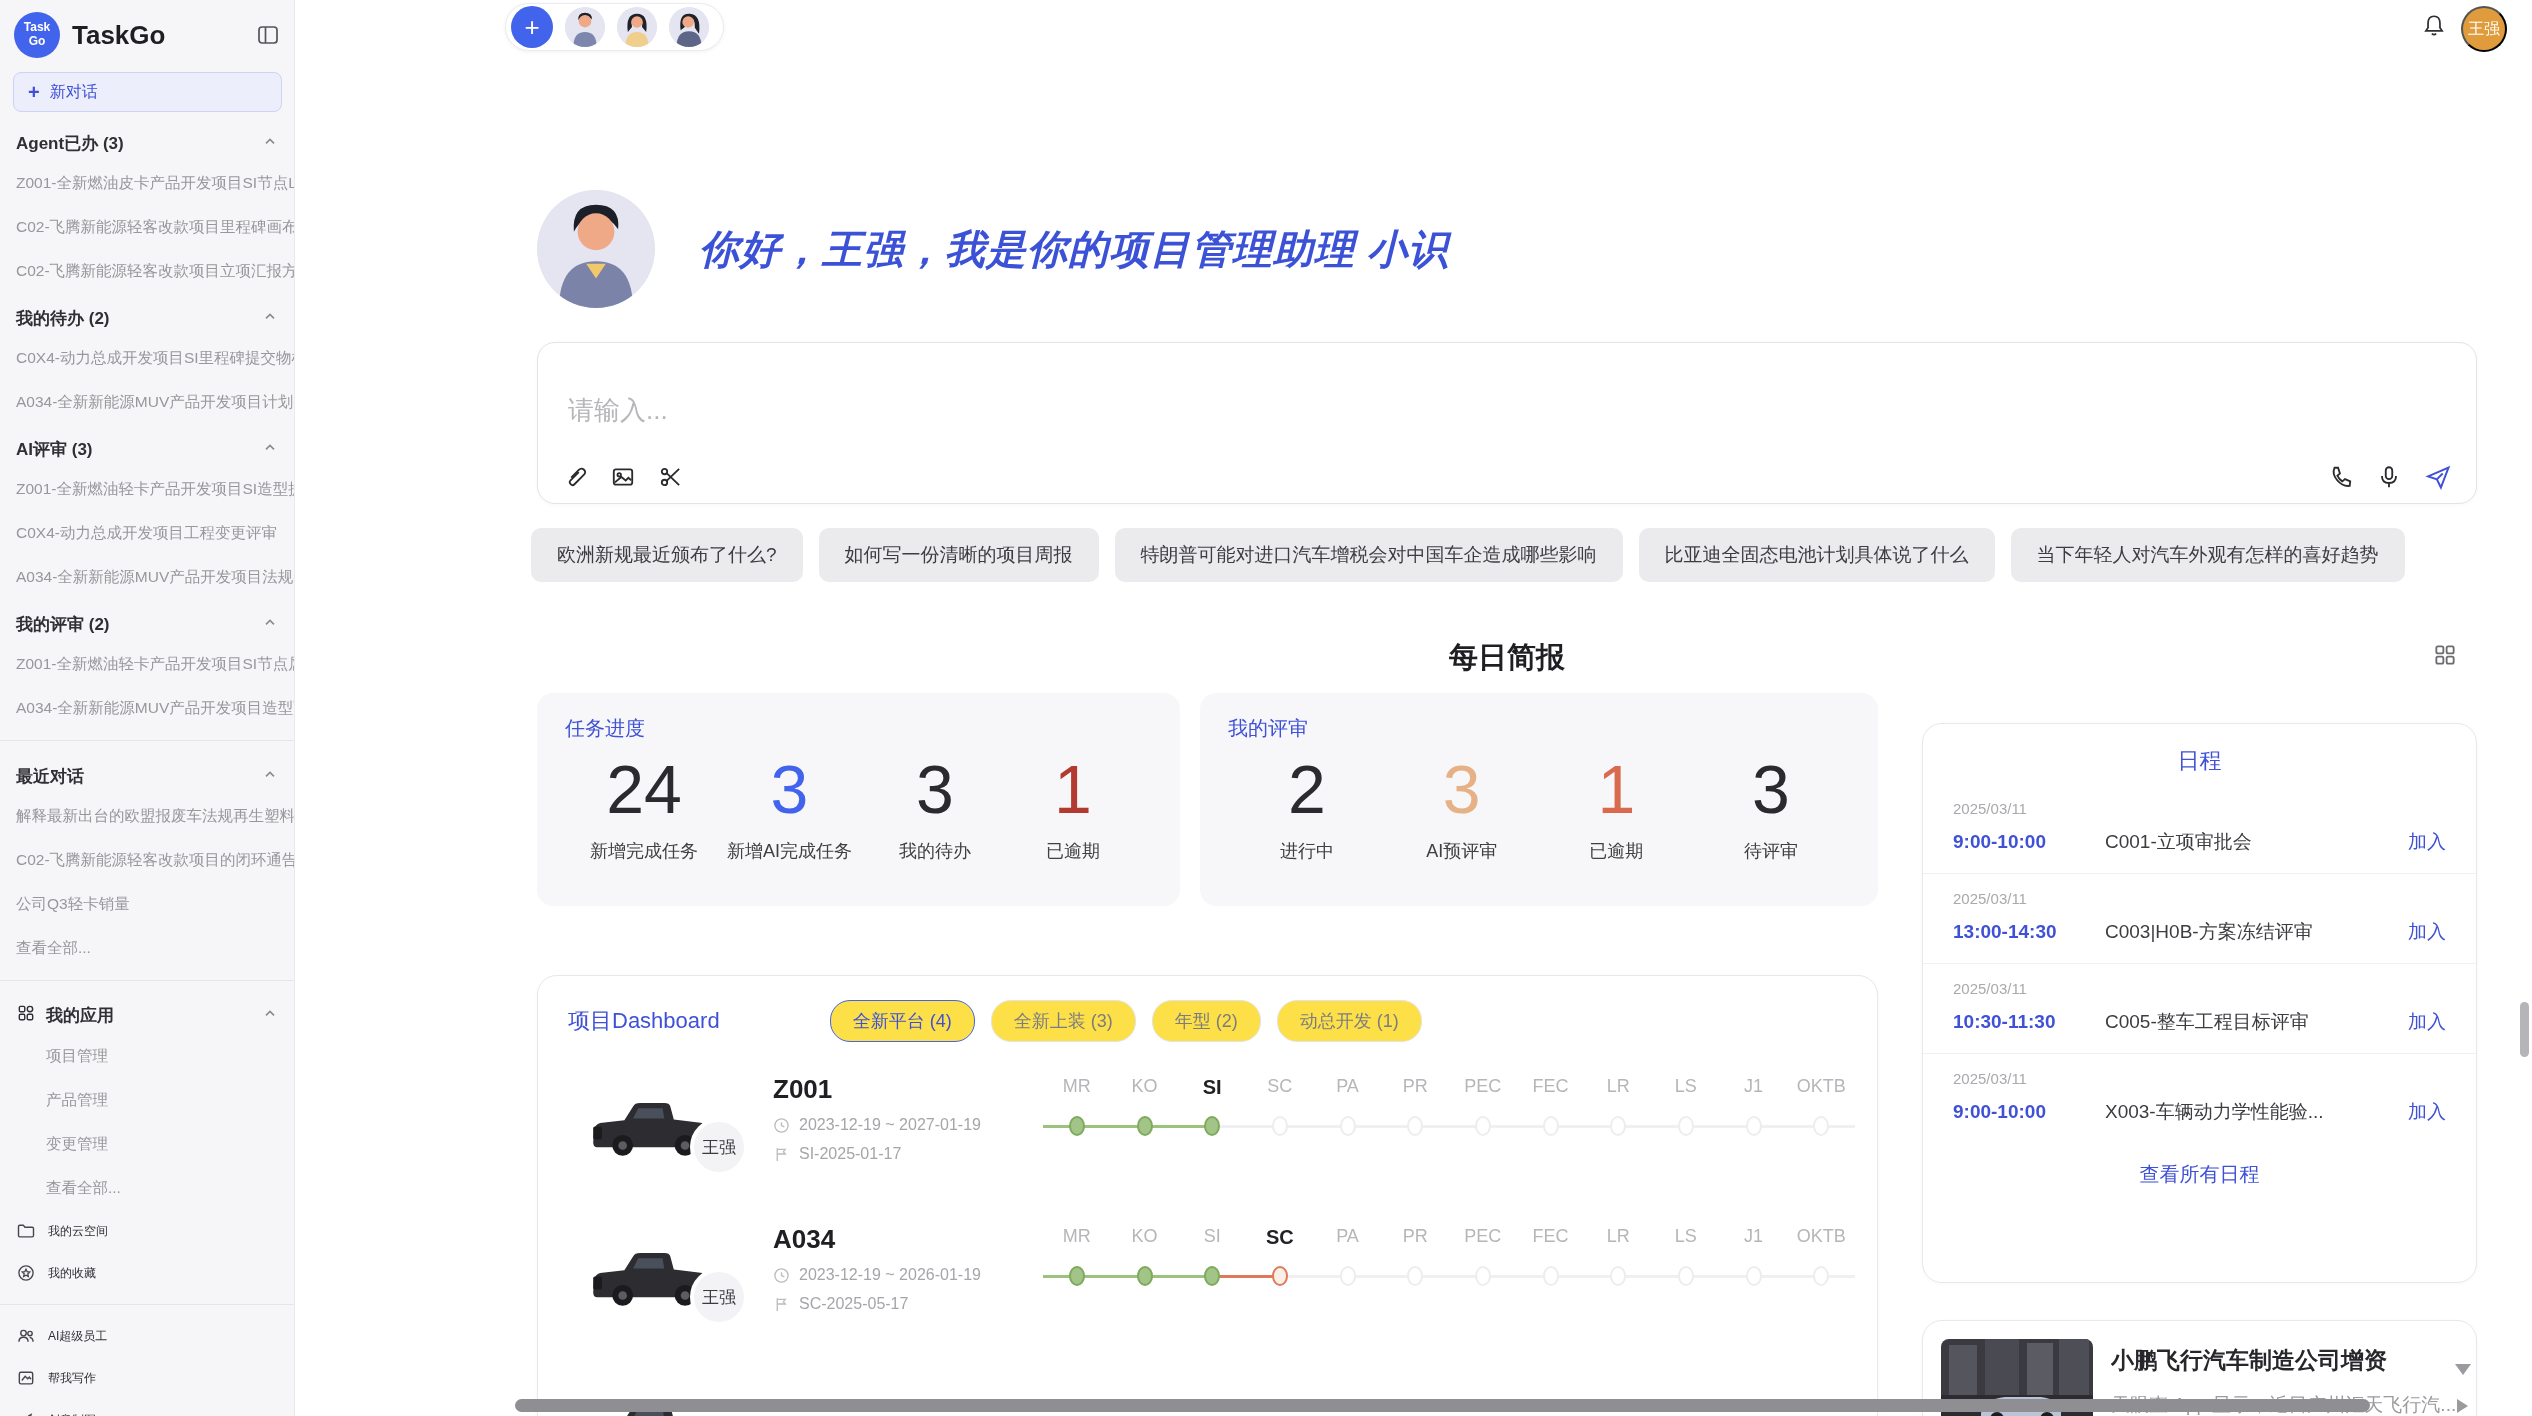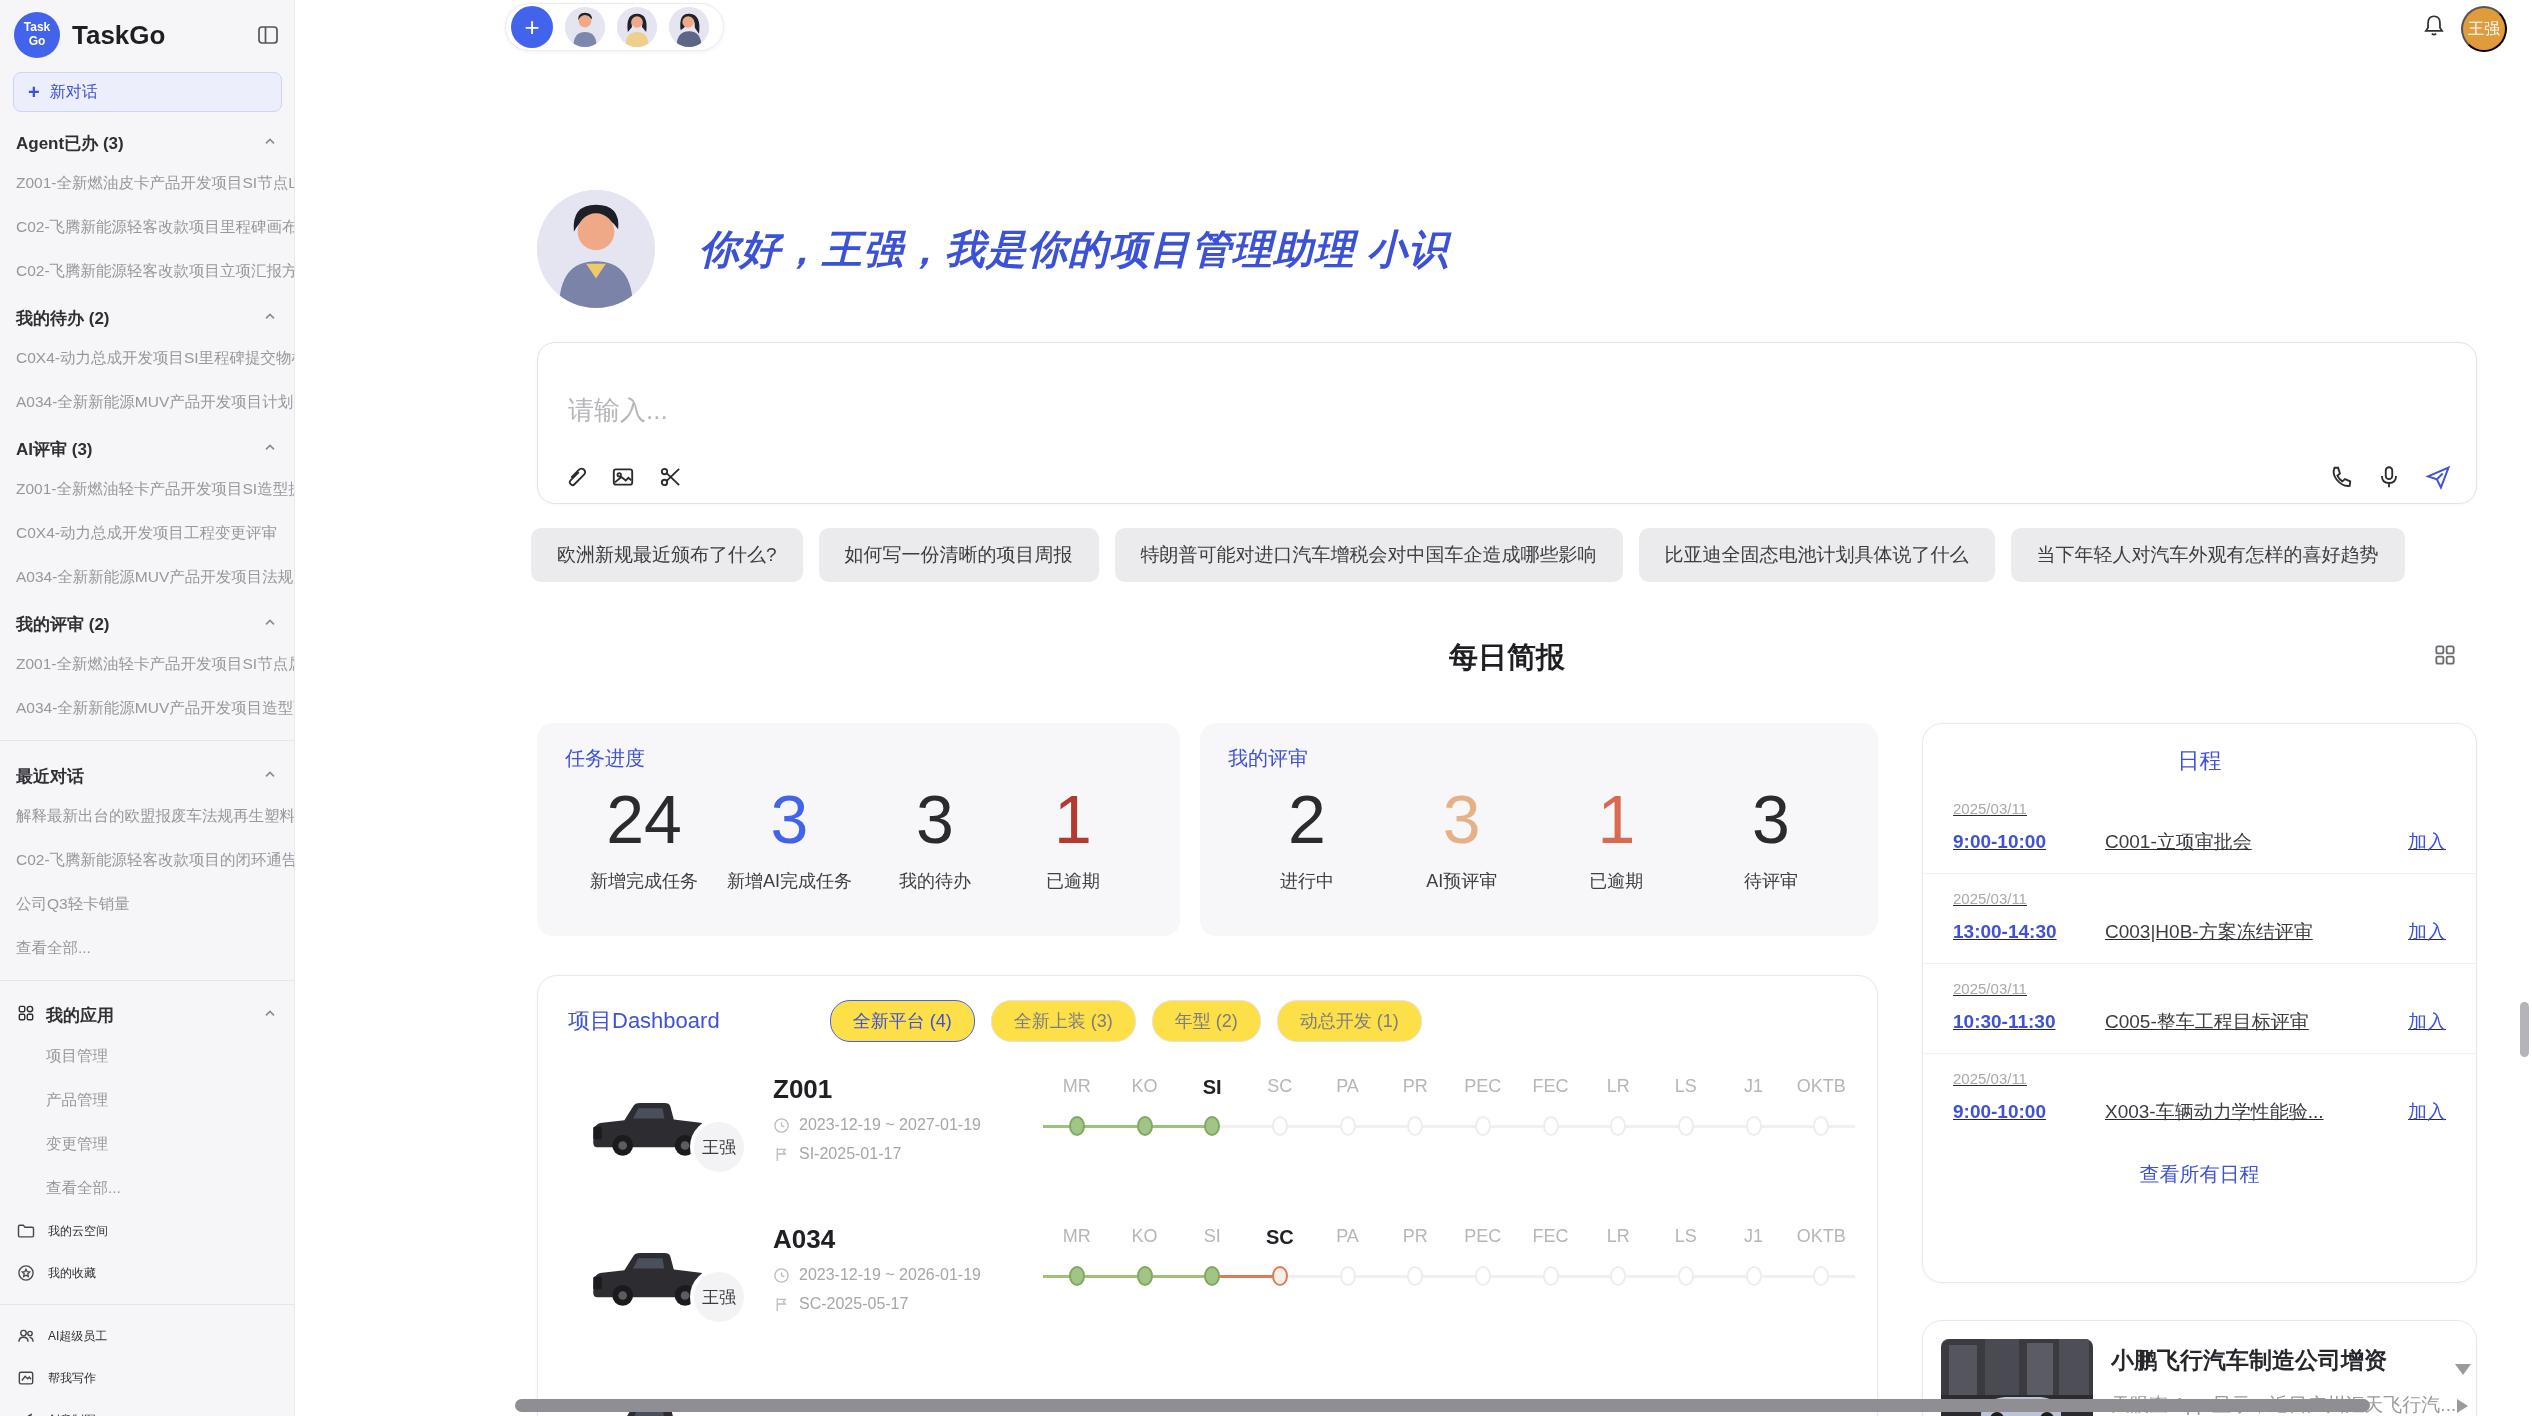--- a/index.html
+++ b/index.html
@@ -70,21 +70,21 @@
   .spacer { flex:1; }
 
   .chips { position:absolute; left:236px; top:528px; width:1940px; display:flex; gap:16px; }
   .chip { background:#ebebee; border:none; border-radius:10px; padding:14px 26px;
     font-size:19px; color:#3c3c41; cursor:pointer; white-space:nowrap; font-family:inherit; }
 
   .briefing-title { position:absolute; left:242px; top:638px; width:1940px;
     text-align:center; font-size:29px; font-weight:700; color:#1f1f23; }
   .briefing-grid { position:absolute; left:2137px; top:642px; color:#6b6b71; background:none; border:none; cursor:pointer; }
 
-  .stat-card { position:absolute; top:723px; height:213px; background:#f7f7f9; border-radius:16px; }
+  .stat-card { position:absolute; top:693px; height:213px; background:#f7f7f9; border-radius:16px; }
   .stat-card.task { left:242px; width:643px; }
   .stat-card.review { left:905px; width:678px; }
   .stat-title { padding:22px 28px 0 28px; font-size:20px; color:#3f51d6; }
   .stat-row { display:flex; justify-content:space-between; padding:12px 52px 0 52px; }
   .stat-col { display:flex; flex-direction:column; align-items:center; min-width:110px; }
   .stat-value { font-size:68px; font-weight:500; color:#2b2b2f; line-height:1.05; }
   .stat-label { margin-top:14px; font-size:18px; color:#404040; }
 
   
   .dash-card { position:absolute; left:242px; top:975px; width:1341px; height:600px;
@@ -120,21 +120,21 @@
   .ms-dot { position:relative; z-index:1; width:16px; height:20px; border-radius:50%;
     background:#fff; border:2px solid #ededf0; }
   .ms-dot.done { background:#a3c487; border-color:#7eaa5e; }
   .ms-dot.od { background:#f9efe9; border-color:#df7b57; }
 
   
   .sched-card { position:absolute; left:1627px; top:723px; width:555px; height:560px;
     background:#fff; border:1.5px solid #e8e8ec; border-radius:20px;
     box-shadow:0 1px 4px rgba(0,0,0,.03); }
   .sched-title { text-align:center; padding-top:22px; font-size:22px; color:#3f51d6; }
-  .sched-list { margin-top:8px;text-decoration:underline; }
+  .sched-list { margin-top:8px; }
   .sched-item { padding:16px 30px 18px 30px; }
   .sched-item + .sched-item { border-top:1px solid #f0f0f2; }
   .sched-date { font-size:15px; color:#a9a9ae; }
   .sched-row { display:flex; align-items:center; margin-top:12px; }
   .sched-time { width:152px; font-size:19px; font-weight:700; color:#3f51d6; }
   .sched-name { flex:1; font-size:19px; color:#3c3c41; white-space:nowrap; overflow:hidden; }
   .sched-join { font-size:19px; color:#3f51d6; background:none; border:none;
     cursor:pointer; font-family:inherit; }
   .sched-all { display:block; margin:18px auto 0 auto; font-size:20px; color:#3f51d6;
     background:none; border:none; cursor:pointer; font-family:inherit; }

